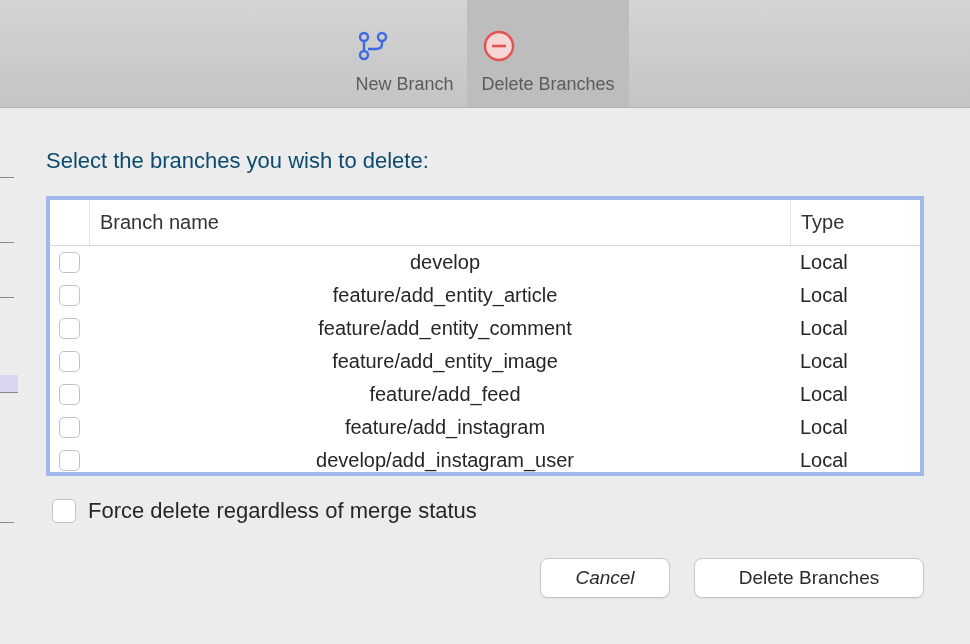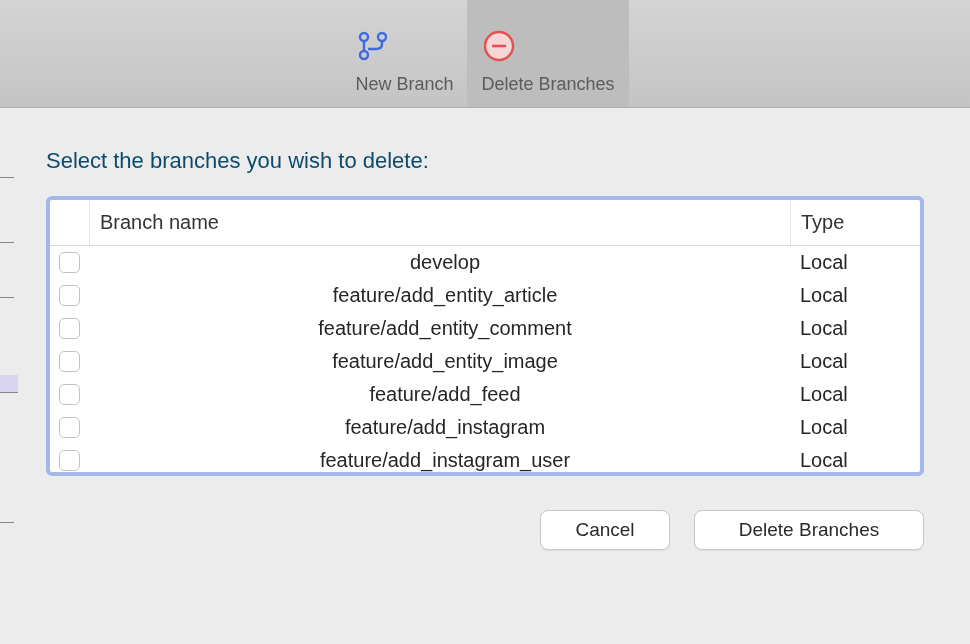--- a/index.html
+++ b/index.html
@@ -69,21 +69,21 @@
     .content {
       padding: 40px 46px 24px 46px;
     }
     .instruction {
       font-size: 22px;
       color: #0c4a6e;
       margin-bottom: 22px;
     }
     .list-frame {
       border: 4px solid #a3b8ea;
-      border-radius: 6px;
+      border-radius: 0;
       background: #fff;
       height: 280px;
       overflow: hidden;
       display: flex;
       flex-direction: column;
     }
     .list-header {
       display: flex;
       border-bottom: 1px solid #d9d9d9;
       height: 46px;
@@ -175,20 +175,21 @@
       color: #2a2a2a;
       padding: 0 24px;
       cursor: pointer;
       box-shadow: 0 1px 1px rgba(0,0,0,0.06);
     }
     .btn.wide {
       min-width: 230px;
     }
     .btn.mid {
       min-width: 130px;
+      font-style: italic;
     }
   </style>
 </head>
 <body>
 
 <div class="left-stubs">
   <div class="stub" style="top:160px;"></div>
   <div class="stub" style="top:225px;"></div>
   <div class="stub" style="top:280px;"></div>
   <div class="stub" style="top:375px; width:18px; background:#d9d5f0;"></div>
@@ -270,24 +271,28 @@
           <div class="cell-check">
             <div class="mac-checkbox"></div>
           </div>
           <div class="cell-name">feature/add_instagram</div>
           <div class="cell-type">Local</div>
         </div>
         <div class="row">
           <div class="cell-check">
             <div class="mac-checkbox"></div>
           </div>
-          <div class="cell-name">feature/add_instagram_user</div>
+          <div class="cell-name">develop/add_instagram_user</div>
           <div class="cell-type">Local</div>
         </div>
       </div>
   </div>
 
+  <div class="force-row">
+    <div class="mac-checkbox"></div>
+    <span class="force-label">Force delete regardless of merge status</span>
+  </div>
 
   <div class="button-row">
     <button class="btn mid">Cancel</button>
     <button class="btn wide">Delete Branches</button>
   </div>
 </div>
 
 </body></html>

